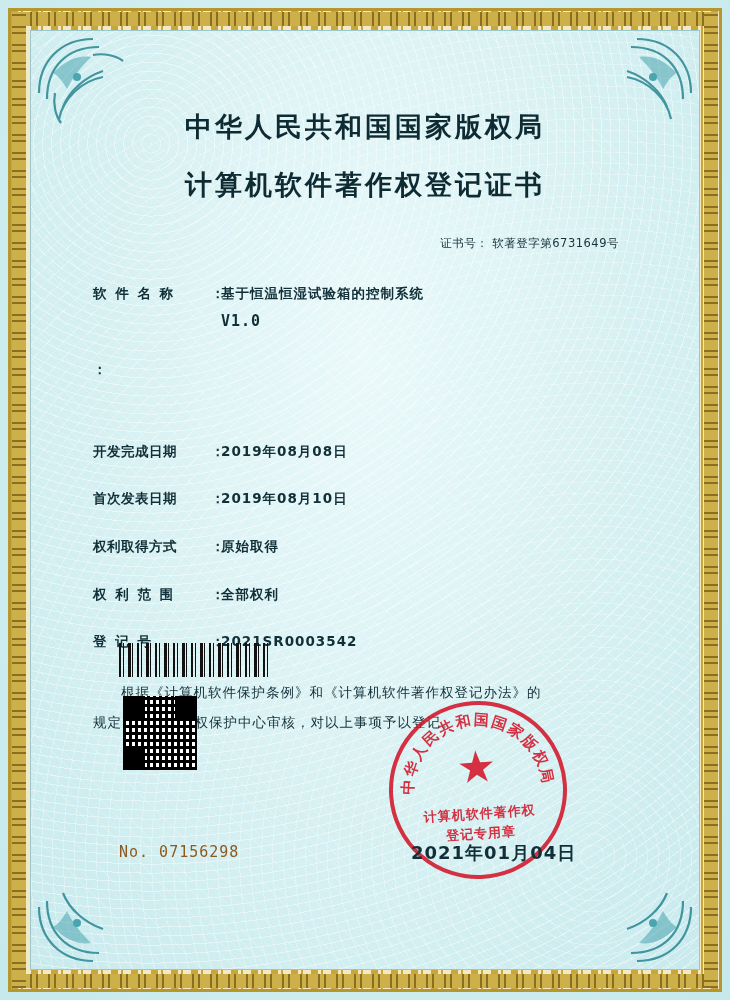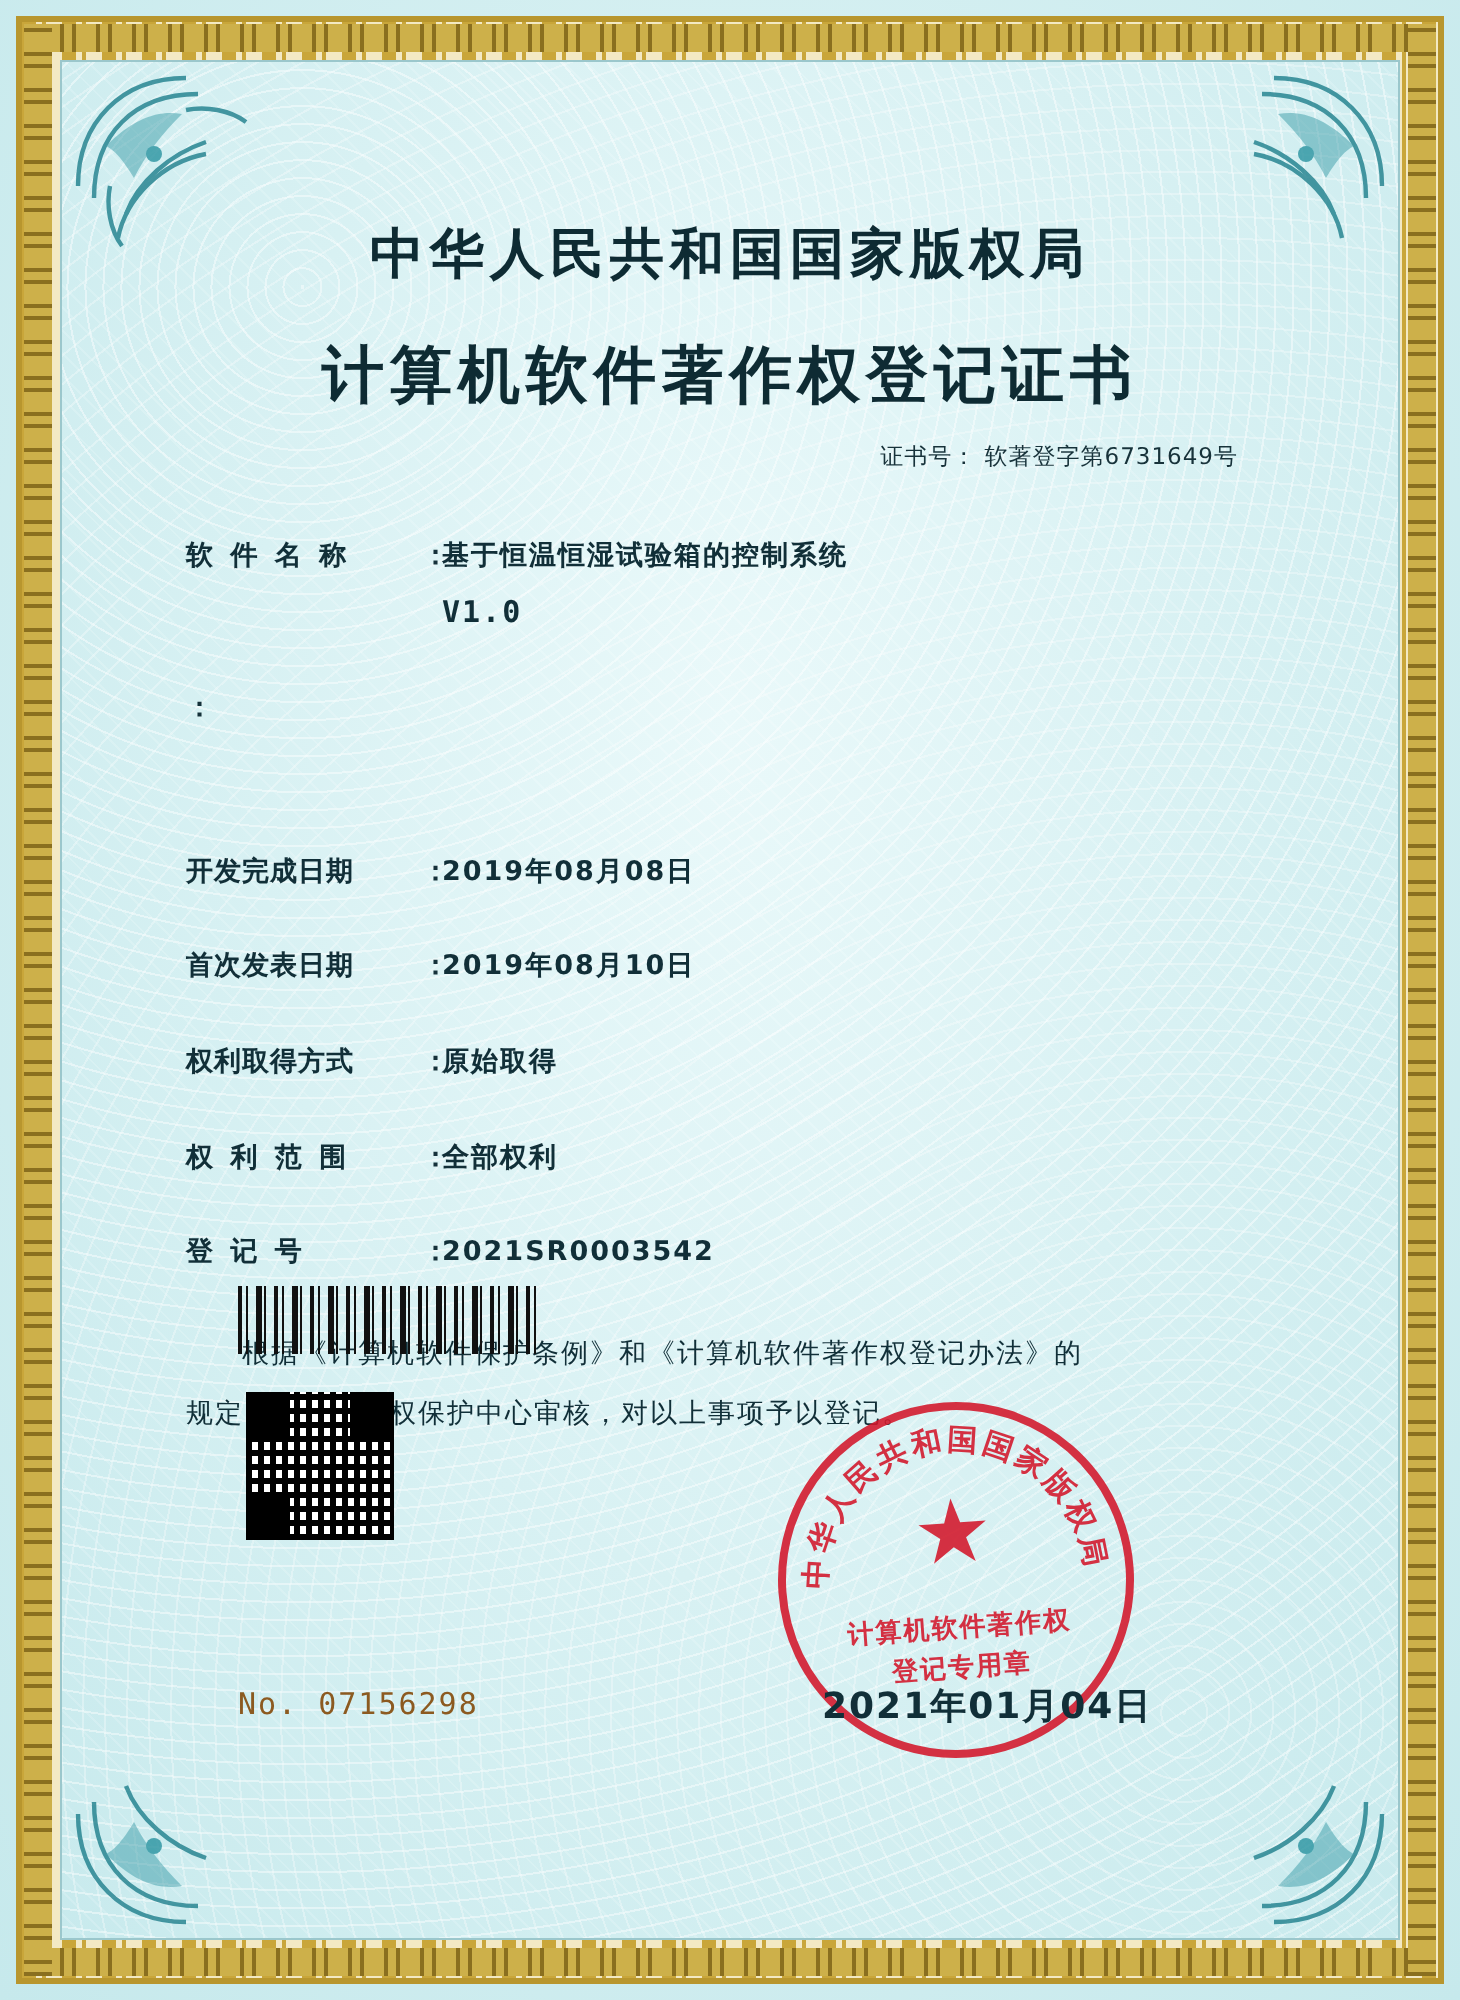--- a/index.html
+++ b/index.html
@@ -77,30 +77,30 @@
     font-family:"DejaVu Serif","Liberation Serif",serif;
     font-size:27px;
     letter-spacing:3px;
     font-weight:700;
     color:#0e2b33;
     margin-top:20px;
   }
   .title-sub{
     text-align:center;
     font-family:"DejaVu Serif","Liberation Serif",serif;
-    font-size:31px;
+    font-size:27px;
     letter-spacing:3px;
     font-weight:700;
     color:#0e2b33;
     margin-top:22px;
   }
   .cert-no{
     text-align:right;
     font-size:11.5px;
-    margin-top:12px;
+    margin-top:33px;
     padding-right:18px;
     color:#17323a;
     letter-spacing:.5px;
   }
   .rows{margin-top:30px;}
   .row{
     display:flex;
     align-items:flex-start;
     font-size:13.5px;
     margin-bottom:22px;

